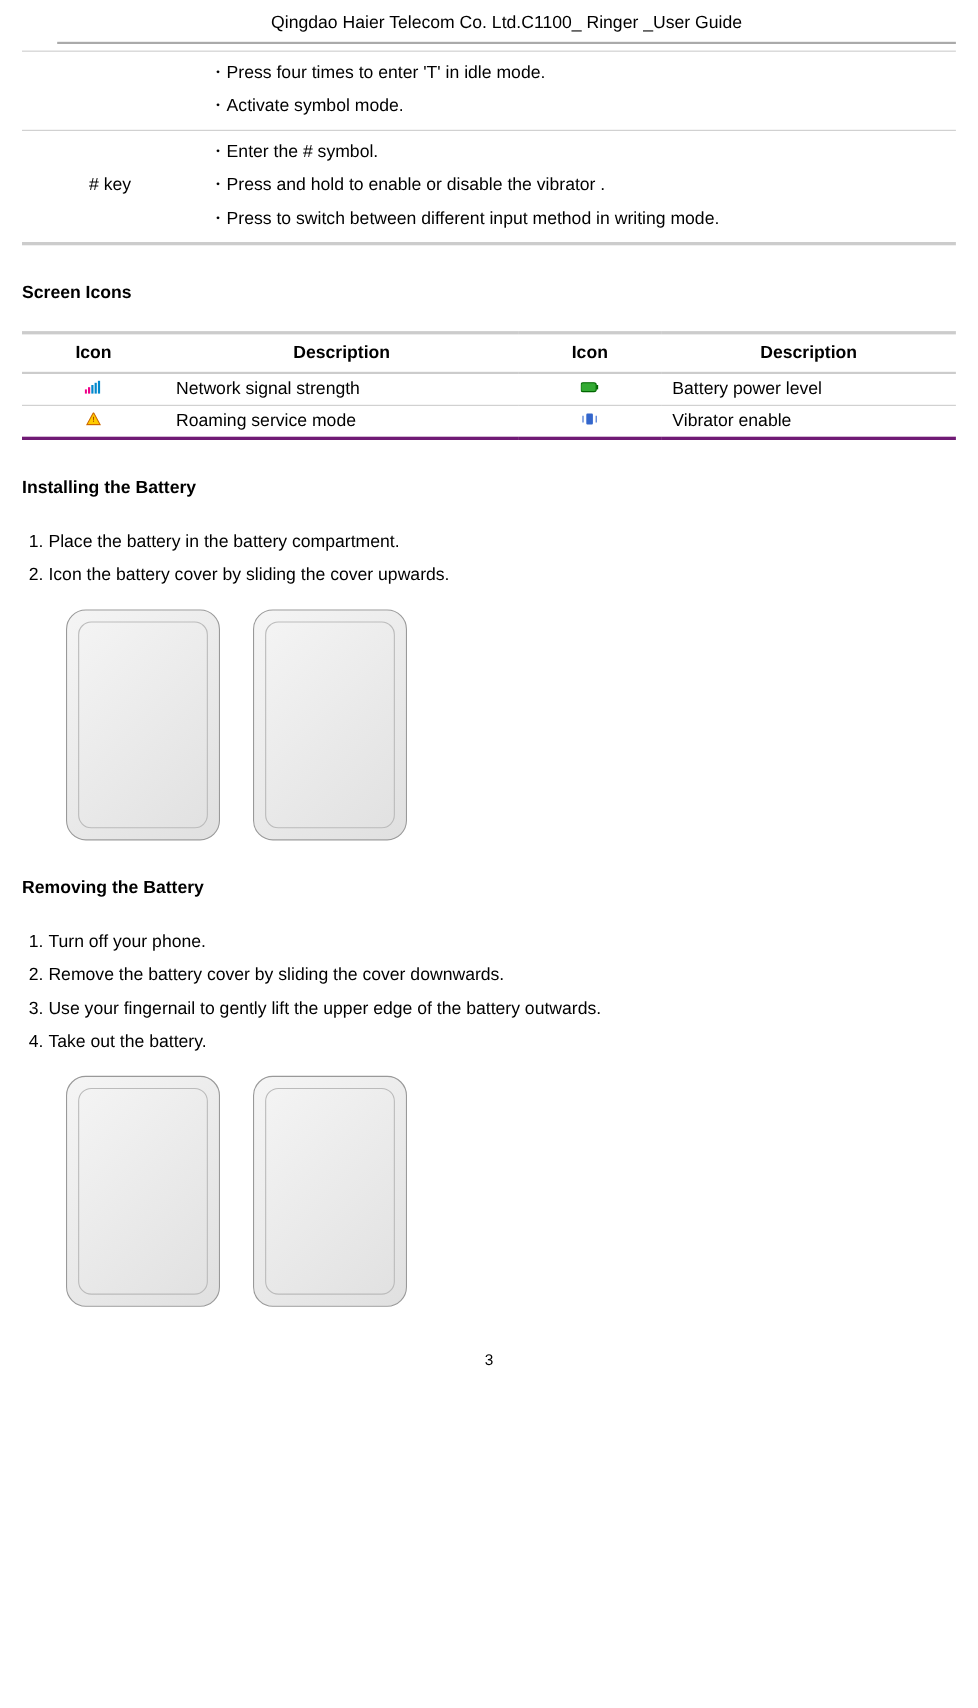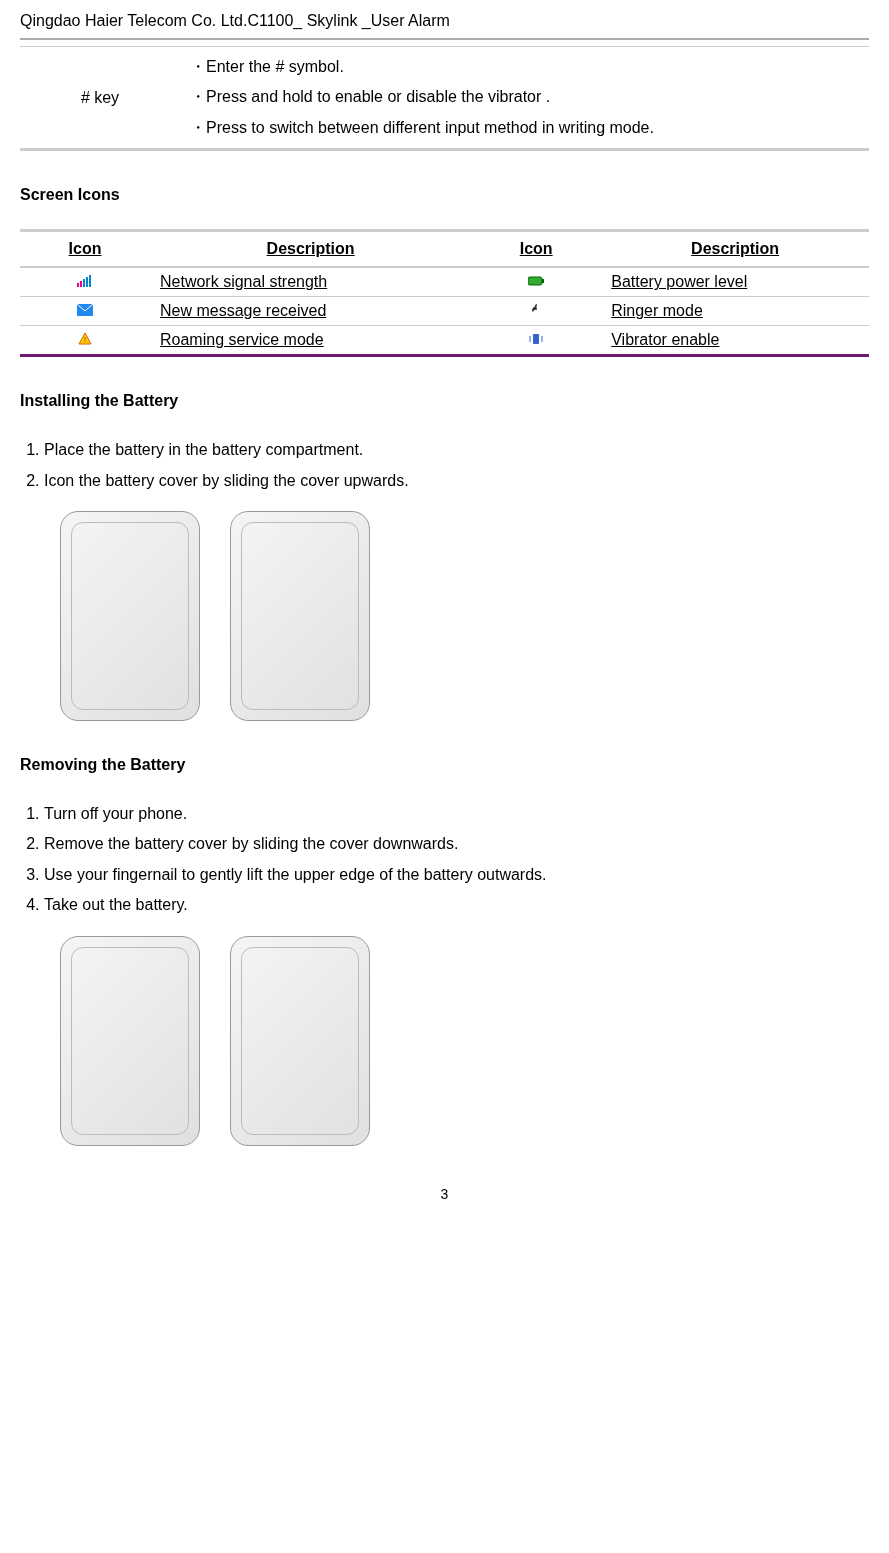--- a/index.html
+++ b/index.html
@@ -10,24 +10,25 @@
     body {
       font-family: Arial, sans-serif;
       font-size: 16px;
       color: #000;
       background: #fff;
       width: 889px;
       padding: 10px 20px;
     }
     .header {
       display: flex;
-      justify-content: flex-start;
+      justify-content: center;
       padding: 2px 0 8px;
       border-bottom: 2px solid #aaa;
       margin-bottom: 6px;
+      margin-left: 32px;
     }
     .border-top-thin {
       border-top: 1px solid #ccc;
     }
     .key-table {
       width: 100%;
       border-collapse: collapse;
     }
     .key-table td {
       padding: 5px 10px;
@@ -48,21 +49,20 @@
     }
     h2 {
       font-size: 16px;
       font-weight: bold;
       margin: 35px 0 25px;
     }
     .icon-table {
       width: 100%;
       border-collapse: collapse;
       margin-bottom: 18px;
-      text-decoration: underline;
     }
     .icon-table th {
       padding: 8px 10px;
       border-top: 3px solid #ccc;
       border-bottom: 2px solid #ccc;
       text-align: center;
       font-weight: bold;
     }
     .icon-table td {
       padding: 5px 10px;
@@ -117,25 +117,32 @@
       display: inline-block;
       width: 16px;
       height: 12px;
     }
   </style>
 </head>
 <body>
 
 <div class="header">
   <span>Qingdao Haier Telecom Co. Ltd.</span>
-  <span>C1100_ Skylink _User Alarm</span>
+  <span>C1100_ Ringer _User Guide</span>
 </div>
 
 <table class="key-table border-top-thin">
   <tbody>
+      <tr>
+    <td class="key-col"></td>
+    <td class="desc-list">
+      <div>・Press four    times to enter 'T' in idle mode.</div>
+      <div>・Activate symbol mode.</div>
+    </td>
+  </tr>
   <tr class="last-row">
     <td class="key-col"># key</td>
     <td class="desc-list">
       <div>・Enter the # symbol.</div>
       <div>・Press and hold to enable or disable the vibrator .</div>
       <div>・Press to switch between different input method in writing mode.</div>
     </td>
   </tr>
 </tbody>
   </table>
@@ -161,31 +168,20 @@
             <rect x="12" y="0" width="2" height="12" fill="#08c"></rect>
           </svg></td>
       <td class="desc-cell">Network signal strength</td>
       <td class="icon-cell"><svg class="status-icon" viewBox="0 0 16 12">
             <rect x="0" y="2" width="14" height="8" rx="2" fill="#3a3" stroke="#060"></rect>
             <rect x="14" y="4" width="2" height="4" fill="#060"></rect>
           </svg></td>
       <td class="desc-cell">Battery power level</td>
     </tr>
     <tr>
-      <td class="icon-cell"><svg class="status-icon" viewBox="0 0 16 12">
-            <rect x="0" y="0" width="16" height="12" rx="1" fill="#28e"></rect>
-            <path d="M0 0 L8 7 L16 0" stroke="#fff" fill="none"></path>
-          </svg></td>
-      <td class="desc-cell">New message received</td>
-      <td class="icon-cell"><svg class="status-icon" viewBox="0 0 12 12">
-            <path d="M5 2 Q5 0 7 0 Q6 3 7 6 Q4 5 3 8 Q1 6 3 4 Z" fill="#333"></path>
-          </svg></td>
-      <td class="desc-cell">Ringer mode</td>
-    </tr>
-    <tr>
       <td class="icon-cell"><svg class="status-icon" viewBox="0 0 12 12">
             <path d="M6 0 L12 11 L0 11 Z" fill="#fc0" stroke="#c60"></path>
             <text x="6" y="9" font-size="7" text-anchor="middle" fill="#800">!</text>
           </svg></td>
       <td class="desc-cell">Roaming service mode</td>
       <td class="icon-cell"><svg class="status-icon" viewBox="0 0 14 12">
             <rect x="4" y="1" width="6" height="10" rx="1" fill="#36c"></rect>
             <line x1="1" y1="3" x2="1" y2="9" stroke="#36c"></line>
             <line x1="13" y1="3" x2="13" y2="9" stroke="#36c"></line>
           </svg></td>

